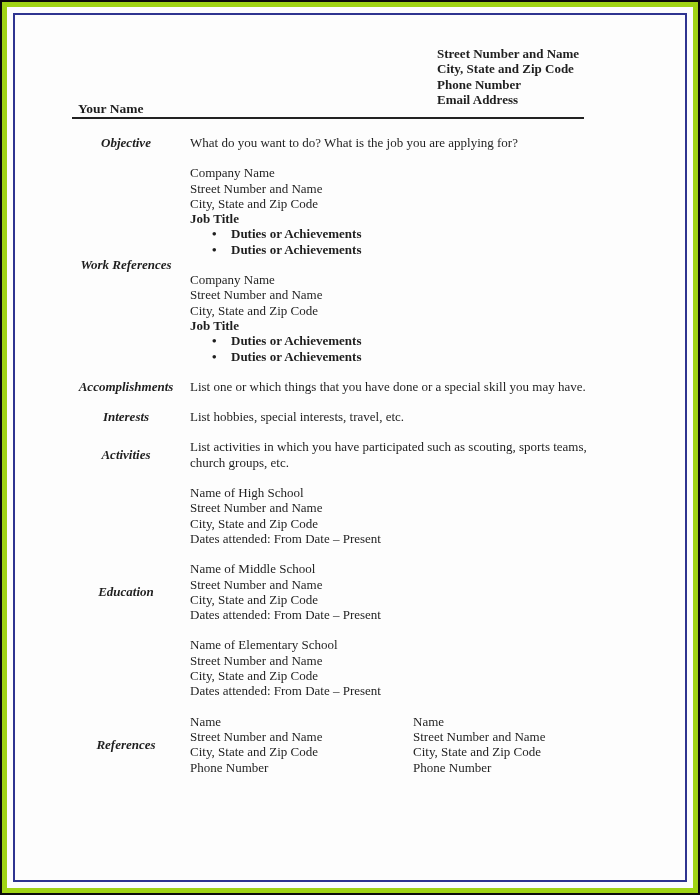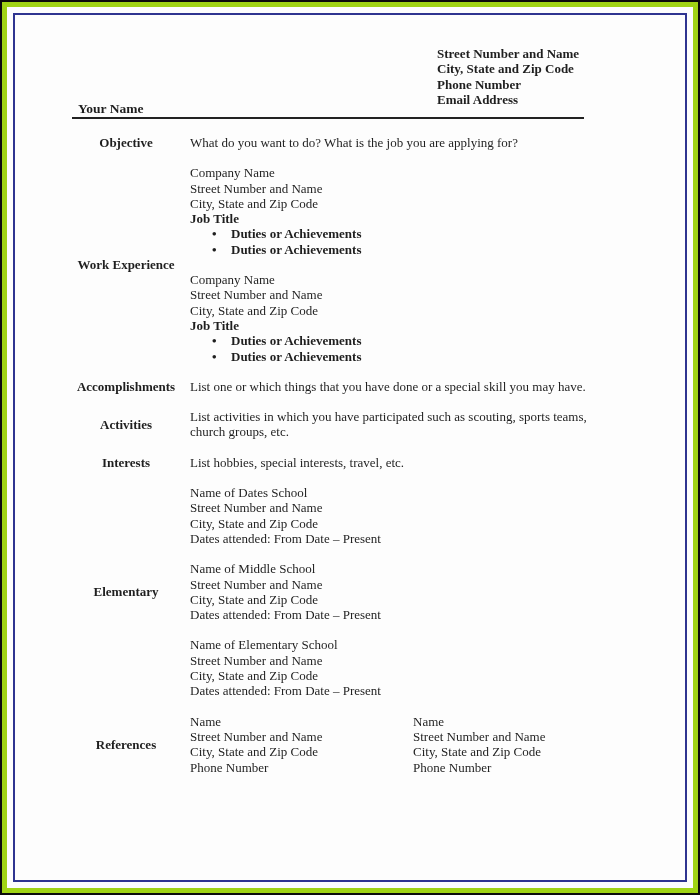--- a/index.html
+++ b/index.html
@@ -53,21 +53,21 @@
   .sections{
     position:absolute;left:0;top:120px;right:0;
     font-size:13px;line-height:15.3px;
   }
   .row{display:flex;}
   .row + .row{margin-top:15px;}
   .row-top{align-items:flex-start;}
   .row-center{align-items:center;}
   .label{
     width:120px;margin-left:51px;flex-shrink:0;
-    font-weight:bold;text-align:center;
+    font-weight:bold;text-align:center;font-style:italic;
   }
   .content{width:470px;margin-left:4px;}
   .line{min-height:15.3px;}
   .bold{font-weight:bold;}
   .block + .block{margin-top:15px;}
   ul.bullets{margin:0;padding:0;list-style:none;}
   ul.bullets li{position:relative;padding-left:41px;line-height:15.3px;font-weight:bold;}
   ul.bullets li::before{
     content:"\2022";
     position:absolute;left:22px;top:0;
@@ -97,21 +97,21 @@
       <div class="sections">
 
         <div class="row row-top">
           <div class="label">Objective</div>
           <div class="content">
             <div class="line">What do you want to do? What is the job you are applying for?</div>
           </div>
         </div>
 
         <div class="row row-center">
-          <div class="label">Work Experience</div>
+          <div class="label">Work References</div>
           <div class="content">
             <div class="block">
               <div class="line">Company Name</div>
               <div class="line">Street Number and Name</div>
               <div class="line">City, State and Zip Code</div>
               <div class="line bold">Job Title</div>
               <ul class="bullets">
                 <li>Duties or Achievements</li>
                 <li>Duties or Achievements</li>
               </ul>
@@ -129,40 +129,40 @@
           </div>
         </div>
 
         <div class="row row-top">
           <div class="label">Accomplishments</div>
           <div class="content">
             <div class="line">List one or which things that you have done or a special skill you may have.</div>
           </div>
         </div>
 
+        <div class="row row-top">
+          <div class="label">Interests</div>
+          <div class="content">
+            <div class="line">List hobbies, special interests, travel, etc.</div>
+          </div>
+        </div>
+
         <div class="row row-center">
           <div class="label">Activities</div>
           <div class="content">
             <div class="line">List activities in which you have participated such as scouting, sports teams,</div>
             <div class="line">church groups, etc.</div>
           </div>
         </div>
 
-        <div class="row row-top">
-          <div class="label">Interests</div>
-          <div class="content">
-            <div class="line">List hobbies, special interests, travel, etc.</div>
-          </div>
-        </div>
-
-        <div class="row row-center">
-          <div class="label">Elementary</div>
-          <div class="content">
-            <div class="block">
-              <div class="line">Name of Dates School</div>
+        <div class="row row-center">
+          <div class="label">Education</div>
+          <div class="content">
+            <div class="block">
+              <div class="line">Name of High School</div>
               <div class="line">Street Number and Name</div>
               <div class="line">City, State and Zip Code</div>
               <div class="line">Dates attended: From Date – Present</div>
             </div>
             <div class="block">
               <div class="line">Name of Middle School</div>
               <div class="line">Street Number and Name</div>
               <div class="line">City, State and Zip Code</div>
               <div class="line">Dates attended: From Date – Present</div>
             </div>

